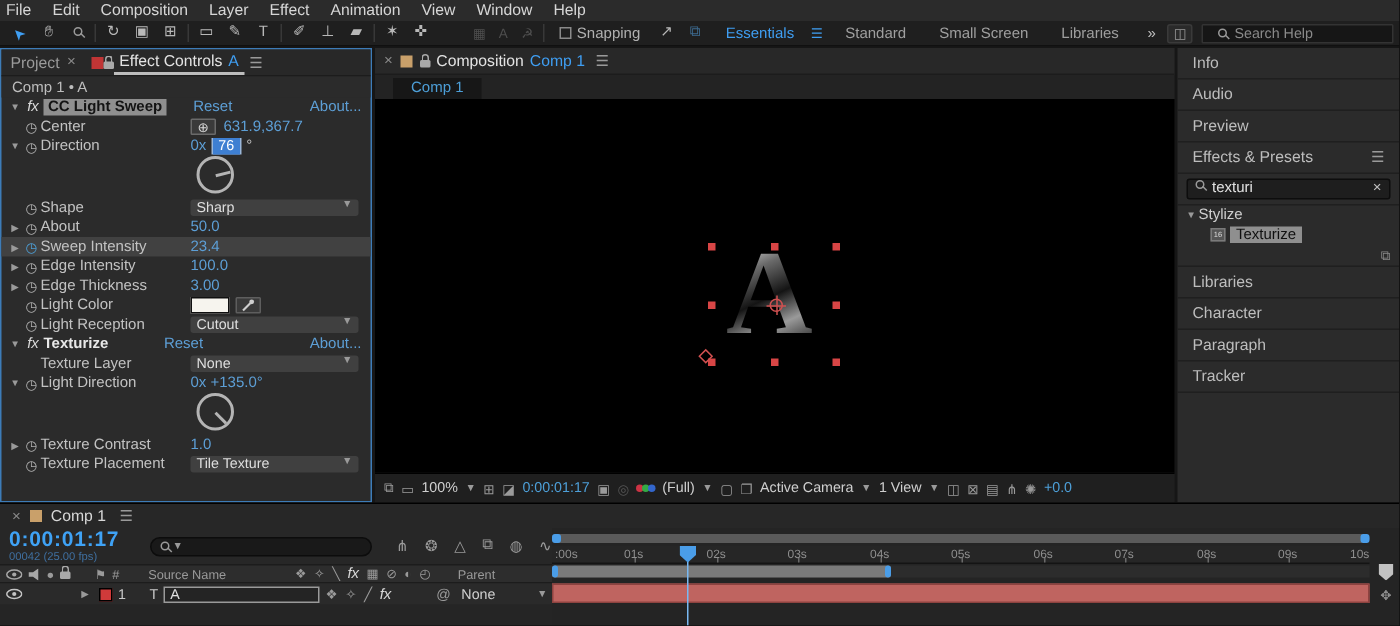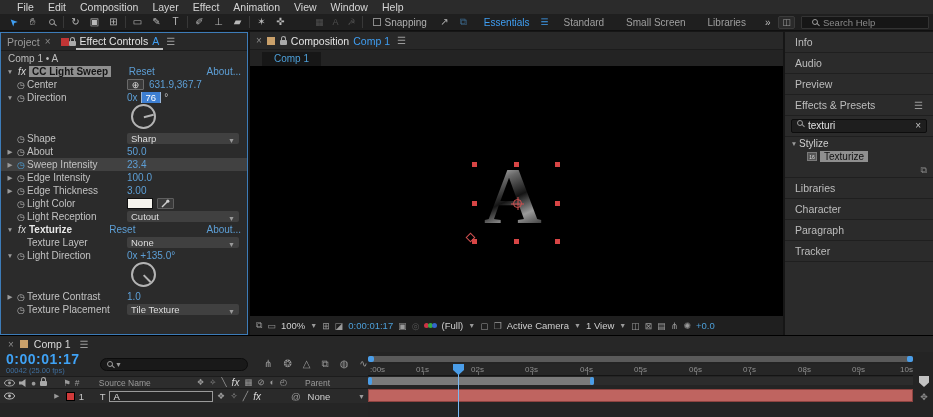--- a/index.html
+++ b/index.html
@@ -1,21 +1,21 @@
 <!DOCTYPE html>
 <html><head>
 <meta charset="utf-8">
 <style>
   * { box-sizing: border-box; margin: 0; padding: 0; }
   html,body { background:#111; }
   .app{ width:933px;height:417px;position:relative;overflow:hidden;
         font-family:"Liberation Sans",sans-serif;color:#c8c8c8;background:#161616;
         font-size:11px; -webkit-font-smoothing:antialiased;}
   
-  .menubar{height:14px;background:#2b2b2b;display:flex;align-items:center;padding-left:17px;}
+  .menubar{height:14px;background:#2b2b2b;display:flex;align-items:center;padding-left:4px;}
   .menubar span{margin-right:14px;font-size:10.5px;color:#d6d6d6;line-height:14px;}
   
   .toolbar{height:17px;background:#1f1f1f;display:flex;align-items:center;border-bottom:1px solid #101010;padding:0 4px;}
   .tool{width:19px;text-align:center;font-size:10px;color:#b8b8b8;line-height:16px;}
   .tool.sel{color:#3f9ef2;}
   .tsep{width:1px;height:12px;background:#383838;margin:0 2px;}
   .tool-dim{color:#4e4e4e;width:16px;text-align:center;font-size:9px;}
   .snapbox{width:8px;height:8px;border:1px solid #8a8a8a;margin:0 4px 0 8px;}
   .snaplbl{color:#b0b0b0;font-size:10px;margin-right:8px;}
   .wslbl{font-size:10px;color:#9f9f9f;margin:0 11px;}
@@ -49,21 +49,21 @@
   .arr{width:10px;font-size:6.5px;color:#9a9a9a;text-align:center;flex:none;}
   .stw{width:12px;font-size:9px;color:#b0b0b0;text-align:center;flex:none;}
   .stw.key{color:#4d9fd6;}
   .fxi{font-style:italic;color:#d8d8d8;width:14px;text-align:center;font-size:10px;flex:none;}
   .ename{color:#e8e8e8;font-weight:bold;}
   .ename.sel{background:#8f8f8f;color:#141414;padding:0 3px;}
   .lbl{color:#c2c2c2;}
   .val{color:#5d9fd6;}
   .reset{color:#5d9fd6;width:78px;flex:none;}
   .about{color:#5d9fd6;margin-left:auto;margin-right:6px;}
-  .dd{width:112px;height:11px;background:#404040;border-radius:2px;display:flex;align-items:flex-end;justify-content:space-between;padding:0 4px;color:#dedede;font-size:9.5px;}
+  .dd{width:112px;height:11px;background:#404040;border-radius:2px;display:flex;align-items:flex-start;justify-content:space-between;padding:0 4px;color:#dedede;font-size:9.5px;}
   .chev{color:#9a9a9a;font-size:7px;}
   .cpt{width:17px;height:11px;background:#3a3a3a;border:1px solid #6a6a6a;color:#d8d8d8;font-size:9px;display:flex;align-items:center;justify-content:center;margin-right:5px;border-radius:1px;}
   .editbox{background:#f2f2f2;border:1px solid #9ab6d8;margin:0 3px;height:11px;display:flex;align-items:center;}
   .editbox span{background:#3e7fd2;color:#fff;padding:0 4px;font-size:9.5px;}
   .dialrow{height:28px;display:flex;align-items:flex-start;padding-left:130px;flex:none;}
   .dial{width:25px;height:25px;border:2px solid #b4b4b4;border-radius:50%;position:relative;flex:none;}
   .hand{position:absolute;bottom:50%;left:calc(50% - 1px);width:1.6px;height:10px;background:#b4b4b4;transform-origin:bottom center;}
   .cswatch{width:26px;height:11px;background:#f6f4ee;border:1px solid #101010;margin-right:4px;}
   .dropbtn{width:17px;height:11px;background:#3a3a3a;border:1px solid #5e5e5e;display:flex;align-items:center;justify-content:center;border-radius:1px;}
   

